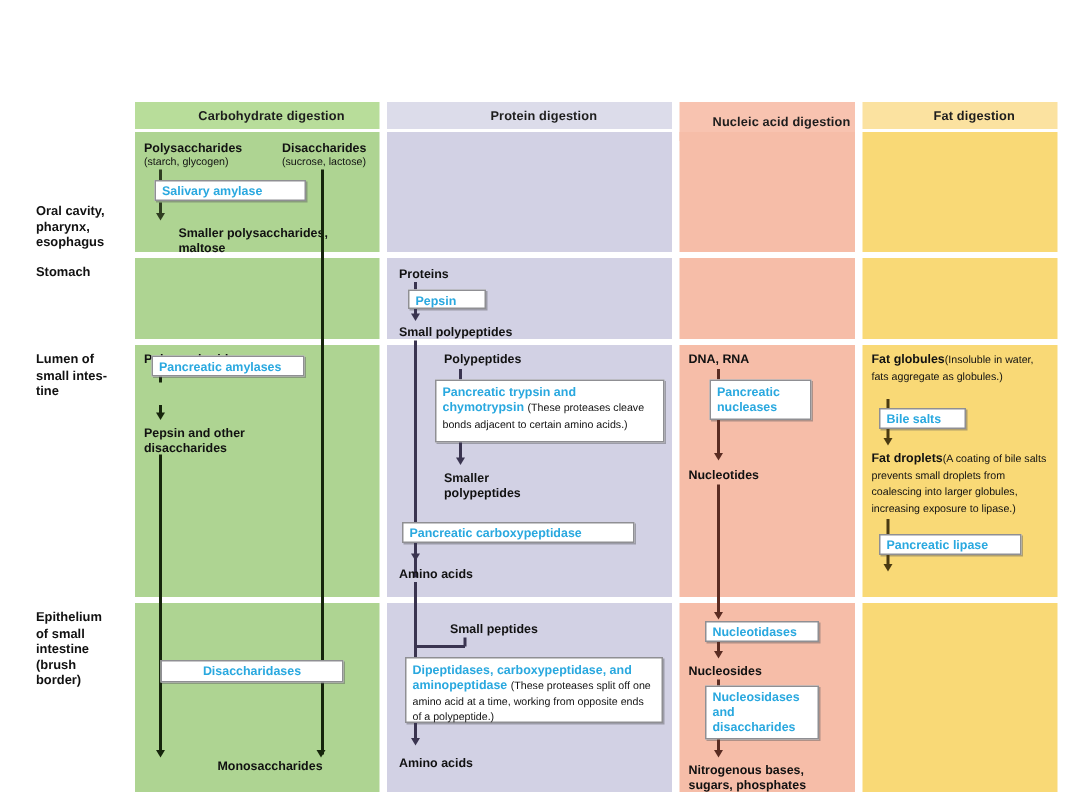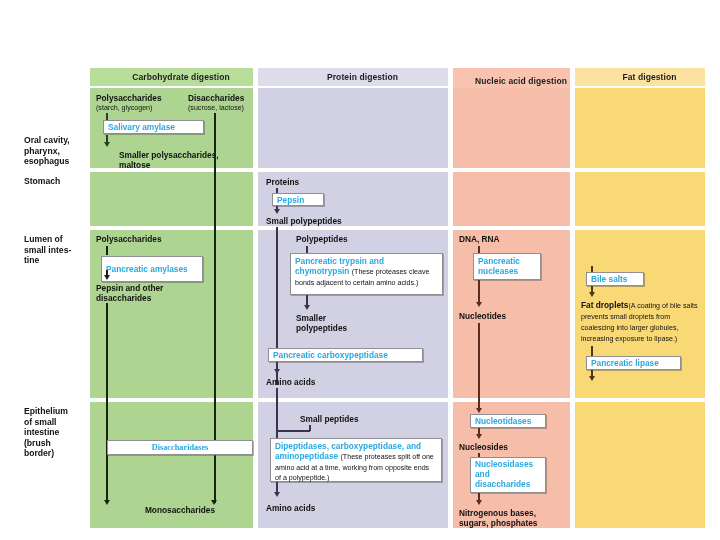--- a/index.html
+++ b/index.html
@@ -38,21 +38,21 @@
 
   
   .ebox{
     position:absolute;box-sizing:border-box;
     background:#ffffff;
     border:1px solid #8f8f93;
     box-shadow:1px 1px 0 rgba(90,90,95,.45);
     padding:1px 4px;
     font-size:8.3px;line-height:10px;
     color:#29a8df;font-weight:bold;
-    display:flex;align-items:center;
+    display:flex;align-items:flex-start;
   }
   .ebox.multi{display:block;}
   .ebox .plain{color:#111;font-weight:normal;font-size:7.1px;line-height:8.5px;}
 
   
   .vline{position:absolute;background:#2f3d21;width:1.6px;}
   .vline.dark{background:#16250c;}
   .hline{position:absolute;background:#2f3d21;height:1.6px;}
   .arrowhead{
     position:absolute;width:0;height:0;
@@ -146,34 +146,34 @@
     <div>maltose</div>
   </div>
 
   <div class="vline dark" style="left:214px;top:113px;height:390px;"></div>
   <div class="arrowhead" style="left:211.2px;top:500px;border-top-color:#16250c;"></div>
 
   <div class="node" style="left:96px;top:234px;width:120px;">
     <span>Polysaccharides</span>
   </div>
   <div class="vline dark" style="left:106px;top:246px;height:9px;"></div>
-  <div class="ebox" style="left:101px;top:256px;width:102px;height:26px;">
+  <div class="ebox" style="left:101px;top:237px;width:102px;height:14px;">
     <span>Pancreatic amylases</span>
   </div>
   <div class="vline dark" style="left:106px;top:270px;height:7px;"></div>
   <div class="arrowhead" style="left:103.8px;top:275px;border-top-color:#16250c;"></div>
   <div class="node" style="left:96px;top:283px;width:120px;">
     <div>Pepsin and other</div>
     <div>disaccharides</div>
   </div>
 
   <div class="vline dark" style="left:106px;top:303px;height:200px;"></div>
   <div class="arrowhead" style="left:103.8px;top:500px;border-top-color:#16250c;"></div>
 
-  <div class="ebox" style="left:107px;top:440px;width:146px;height:15px;justify-content:center;font-family:Liberation Serif, serif;">
+  <div class="ebox" style="left:107px;top:440px;width:122px;height:15px;justify-content:center;">
     <span>Disaccharidases</span>
   </div>
   <div class="node" style="left:120px;top:505px;width:120px;text-align:center;">
     <span>Monosaccharides</span>
   </div>
 
   <div class="node" style="left:266px;top:177px;width:110px;">
     <span>Proteins</span>
   </div>
   <div class="vline p" style="left:276px;top:188px;height:5px;"></div>
@@ -257,20 +257,23 @@
     <div>and</div>
     <div>disaccharides</div>
   </div>
   <div class="vline n" style="left:478px;top:493px;height:9px;"></div>
   <div class="arrowhead n" style="left:475.8px;top:500px;"></div>
   <div class="node" style="left:459px;top:508px;width:112px;">
     <div>Nitrogenous bases,</div>
     <div>sugars, phosphates</div>
   </div>
 
+  <div class="node" style="left:581px;top:234px;width:120px;">
+    <span>Fat globules</span><span class="sub">(Insoluble in water, fats aggregate as globules.)</span>
+  </div>
   <div class="vline f" style="left:591px;top:266px;height:6px;"></div>
   <div class="ebox" style="left:586px;top:272px;width:58px;height:14px;">
     <span>Bile salts</span>
   </div>
   <div class="vline f" style="left:591px;top:286px;height:8px;"></div>
   <div class="arrowhead f" style="left:588.8px;top:292px;"></div>
   <div class="node" style="left:581px;top:300px;width:122px;">
     <span>Fat droplets</span><span class="sub">(A coating of bile salts prevents small droplets from coalescing into larger globules, increasing exposure to lipase.)</span>
   </div>
   <div class="vline f" style="left:591px;top:346px;height:10px;"></div>

